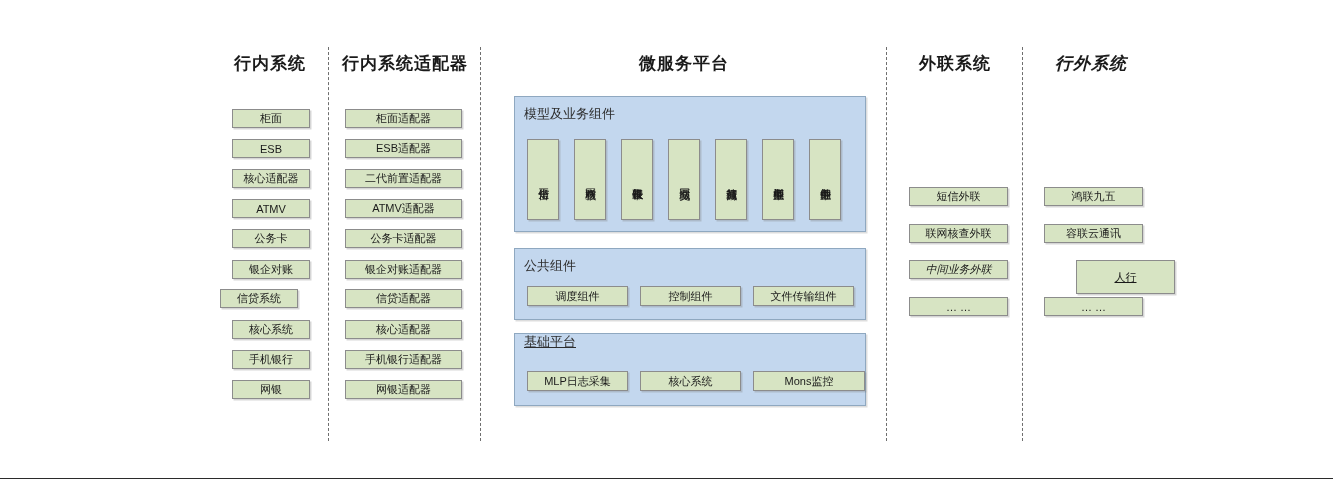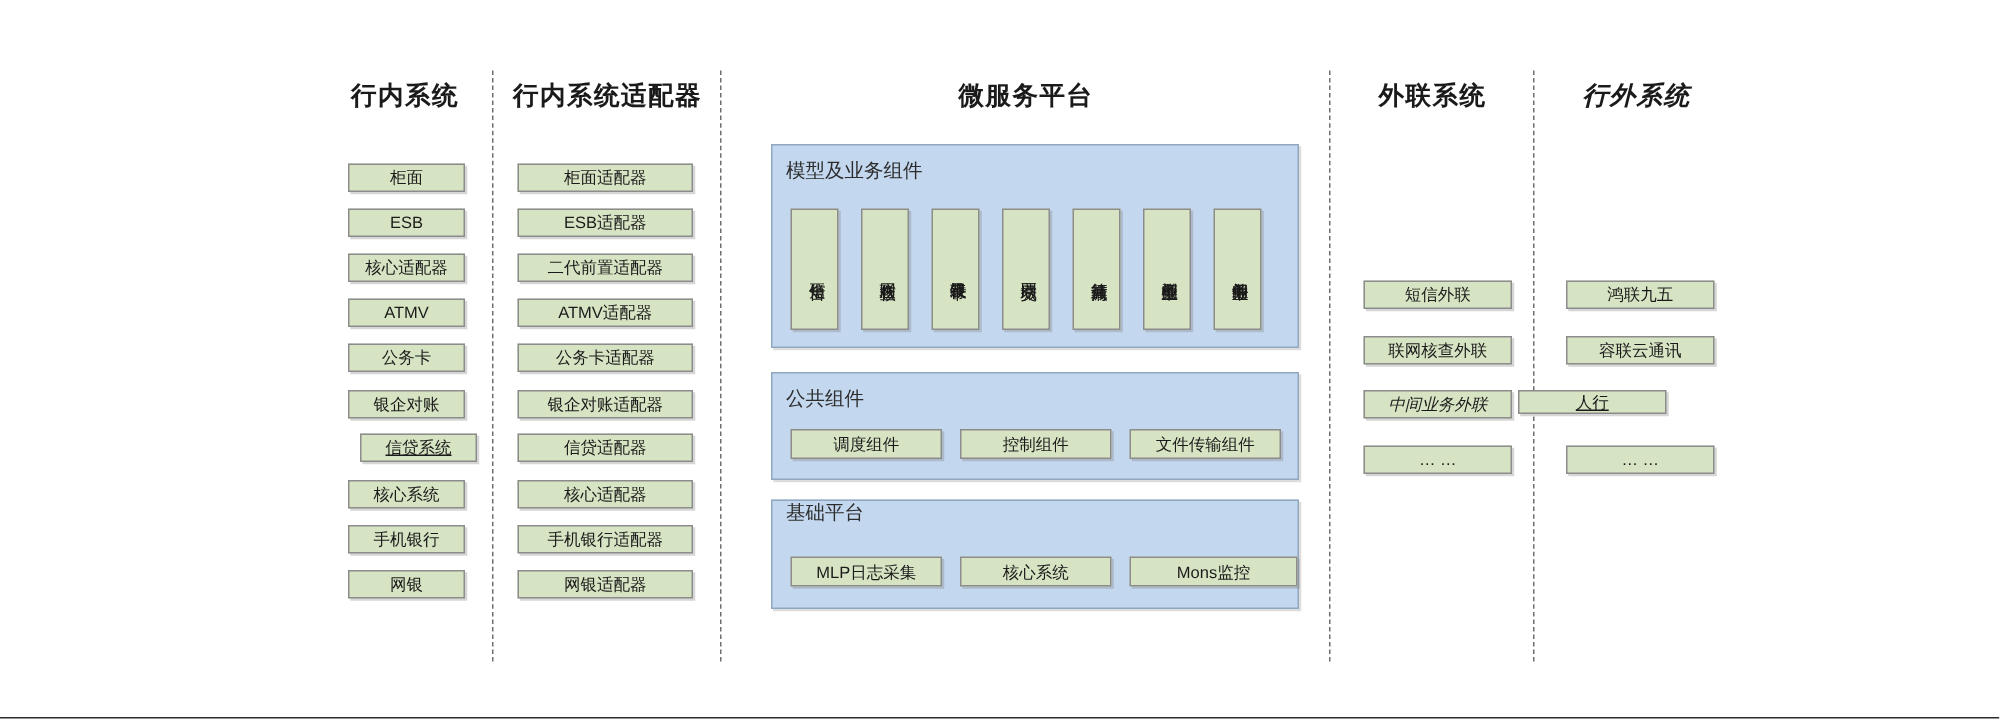--- a/index.html
+++ b/index.html
@@ -104,21 +104,21 @@
   <div class="vsep" style="left:480px;"></div>
   <div class="vsep" style="left:886px;"></div>
   <div class="vsep" style="left:1022px;"></div>
 
   <div class="node" style="left:232px; top:109px; width:78px; height:19px;">柜面</div>
   <div class="node" style="left:232px; top:139px; width:78px; height:19px;">ESB</div>
   <div class="node" style="left:232px; top:169px; width:78px; height:19px;">核心适配器</div>
   <div class="node" style="left:232px; top:199px; width:78px; height:19px;">ATMV</div>
   <div class="node" style="left:232px; top:229px; width:78px; height:19px;">公务卡</div>
   <div class="node" style="left:232px; top:260px; width:78px; height:19px;">银企对账</div>
-  <div class="node" style="left:240px; top:289px; width:78px; height:19px;text-decoration:underline;">信贷系统</div>
+  <div class="node" style="left:220px; top:289px; width:78px; height:19px;">信贷系统</div>
   <div class="node" style="left:232px; top:320px; width:78px; height:19px;">核心系统</div>
   <div class="node" style="left:232px; top:350px; width:78px; height:19px;">手机银行</div>
   <div class="node" style="left:232px; top:380px; width:78px; height:19px;">网银</div>
 
   <div class="node" style="left:345px; top:109px; width:117px; height:19px;">柜面适配器</div>
   <div class="node" style="left:345px; top:139px; width:117px; height:19px;">ESB适配器</div>
   <div class="node" style="left:345px; top:169px; width:117px; height:19px;">二代前置适配器</div>
   <div class="node" style="left:345px; top:199px; width:117px; height:19px;">ATMV适配器</div>
   <div class="node" style="left:345px; top:229px; width:117px; height:19px;">公务卡适配器</div>
   <div class="node" style="left:345px; top:260px; width:117px; height:19px;">银企对账适配器</div>
@@ -139,31 +139,31 @@
   <div class="node vert" style="left:809px; top:139px; width:32px; height:81px;">中间业务组件</div>
 
   <div class="panel" style="left:514px; top:248px; width:352px; height:72px;"></div>
   <div class="panel-title" style="left:524px; top:257px;">公共组件</div>
 
   <div class="node" style="left:527px; top:286px; width:101px; height:20px;">调度组件</div>
   <div class="node" style="left:640px; top:286px; width:101px; height:20px;">控制组件</div>
   <div class="node" style="left:753px; top:286px; width:101px; height:20px;">文件传输组件</div>
 
   <div class="panel" style="left:514px; top:333px; width:352px; height:73px;"></div>
-  <div class="panel-title" style="left:524px; top:333px;">基础平台</div>
+  <div class="panel-title" style="left:524px; top:333px;text-decoration:underline;">基础平台</div>
 
   <div class="node" style="left:527px; top:371px; width:101px; height:20px;">MLP日志采集</div>
   <div class="node" style="left:640px; top:371px; width:101px; height:20px;">核心系统</div>
   <div class="node" style="left:753px; top:371px; width:112px; height:20px;">Mons监控</div>
 
   <div class="node" style="left:909px; top:187px; width:99px; height:19px;">短信外联</div>
   <div class="node" style="left:909px; top:224px; width:99px; height:19px;">联网核查外联</div>
   <div class="node" style="left:909px; top:260px; width:99px; height:19px;font-style:italic;">中间业务外联</div>
   <div class="node" style="left:909px; top:297px; width:99px; height:19px;">… …</div>
 
   <div class="node" style="left:1044px; top:187px; width:99px; height:19px;">鸿联九五</div>
   <div class="node" style="left:1044px; top:224px; width:99px; height:19px;">容联云通讯</div>
-  <div class="node" style="left:1012px; top:260px; width:99px; height:16px;text-decoration:underline;">人行</div>
+  <div class="node" style="left:1076px; top:260px; width:99px; height:34px;text-decoration:underline;">人行</div>
   <div class="node" style="left:1044px; top:297px; width:99px; height:19px;">… …</div>
 
   <div class="bottom-rule" style="top:478px;"></div>
 
 </div>
 
 </body></html>

